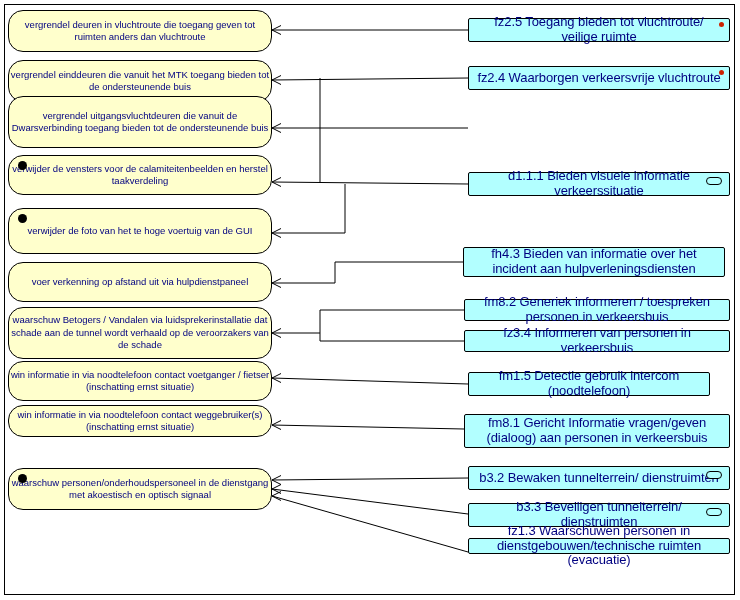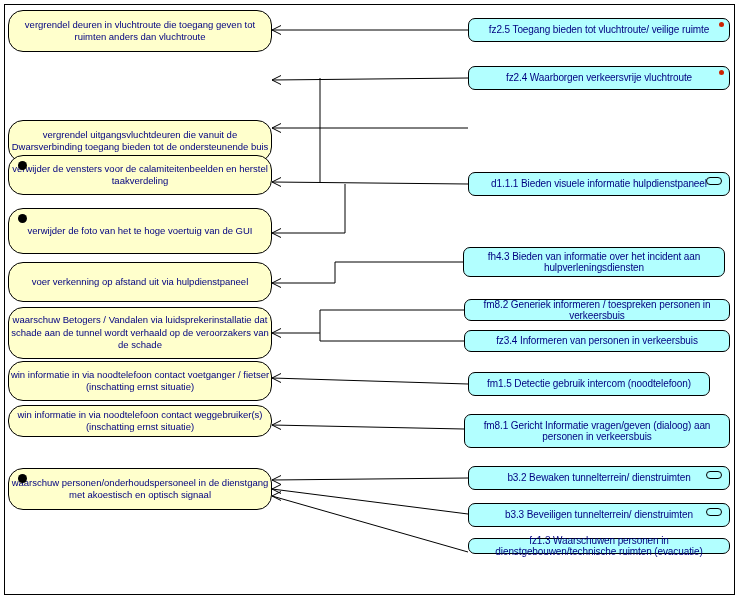--- a/index.html
+++ b/index.html
@@ -2,21 +2,21 @@
 <html style="--left-fill: #ffffcc; --right-fill: #b2ffff; --text: #000080; --red-dot: #cc2200;"><head>
 <meta charset="utf-8">
 <style>
   html,body{margin:0;padding:0}
   body{font-family:"Liberation Sans",sans-serif;background:#ffffff}
   .canvas{position:relative;width:740px;height:600px;background:#ffffff;overflow:hidden}
   .frame{position:absolute;left:4px;top:4px;width:731px;height:591px;border:1px solid #000;box-sizing:border-box}
   .node{position:absolute;display:flex;align-items:center;justify-content:center;text-align:center;
         border:1px solid #000;color:var(--text,#000080);box-sizing:border-box;z-index:2}
   .left-node{background:var(--left-fill,#ffffcc);border-radius:15px;font-size:9.5px;line-height:1.3;padding:2px 1px}
-  .right-node{background:var(--right-fill,#b2ffff);border-radius:7px;font-size:10px;line-height:1.12;
+  .right-node{background:var(--right-fill,#b2ffff);border-radius:2px;font-size:13px;line-height:1.12;
               padding:1px 8px;letter-spacing:-0.1px}
   .dot{position:absolute;left:9px;top:5px;width:9px;height:9px;border-radius:50%;background:#000}
   .red-dot{position:absolute;right:5px;top:3px;width:5px;height:5px;border-radius:50%;background:var(--red-dot,#cc2200)}
   .oval{position:absolute;right:7px;top:4px;width:16px;height:8px;border:1px solid #000;border-radius:4px;
         background:var(--right-fill,#b2ffff);box-sizing:border-box}
   svg.wires{position:absolute;left:0;top:0;z-index:1;pointer-events:none}
 </style>
 </head>
 <body>
 
@@ -53,21 +53,24 @@
         M281,420.5 L272,425 L281,429.5
         M281,475.5 L272,480 L281,484.5
         M281,484.5 L272,489 L281,493.5
         M281,491.5 L272,496 L281,500.5"></path>
     </g>
   </svg>
 
   <div class="node left-node" style="left:8px;top:10px;width:264px;height:42px">
     <span>vergrendel deuren in vluchtroute die toegang geven tot ruimten anders dan vluchtroute</span>
   </div>
-  <div class="node left-node" style="left:8px;top:120px;width:264px;height:42px">
+  <div class="node left-node" style="left:8px;top:60px;width:264px;height:42px">
+    <span>vergrendel einddeuren die vanuit het MTK toegang bieden tot de ondersteunende buis</span>
+  </div>
+  <div class="node left-node" style="left:8px;top:96px;width:264px;height:52px">
     <span>vergrendel uitgangsvluchtdeuren die vanuit de Dwarsverbinding toegang bieden tot de ondersteunende buis</span>
   </div>
   <div class="node left-node" style="left:8px;top:208px;width:264px;height:46px">
     <span class="dot"></span>
     <span>verwijder de foto van het te hoge voertuig van de GUI</span>
   </div>
   <div class="node left-node" style="left:8px;top:155px;width:264px;height:40px">
     <span class="dot"></span>
     <span>verwijder de vensters voor de calamiteitenbeelden en herstel taakverdeling</span>
   </div>
@@ -90,21 +93,21 @@
 
   <div class="node right-node" style="left:468px;top:18px;width:262px;height:24px">
     <span>fz2.5 Toegang bieden tot vluchtroute/ veilige ruimte</span>
     <span class="red-dot"></span>
   </div>
   <div class="node right-node" style="left:468px;top:66px;width:262px;height:24px">
     <span>fz2.4 Waarborgen verkeersvrije vluchtroute</span>
     <span class="red-dot"></span>
   </div>
   <div class="node right-node" style="left:468px;top:172px;width:262px;height:24px">
-    <span>d1.1.1 Bieden visuele informatie hulpdienstpaneel</span>
+    <span>d1.1.1 Bieden visuele informatie verkeerssituatie</span>
     <span class="oval"></span>
   </div>
   <div class="node right-node" style="left:463px;top:247px;width:262px;height:30px">
     <span>fh4.3 Bieden van informatie over het incident aan hulpverleningsdiensten</span>
   </div>
   <div class="node right-node" style="left:464px;top:299px;width:266px;height:22px">
     <span>fm8.2 Generiek informeren / toespreken personen in verkeersbuis</span>
   </div>
   <div class="node right-node" style="left:464px;top:330px;width:266px;height:22px">
     <span>fz3.4 Informeren van personen in verkeersbuis</span>

